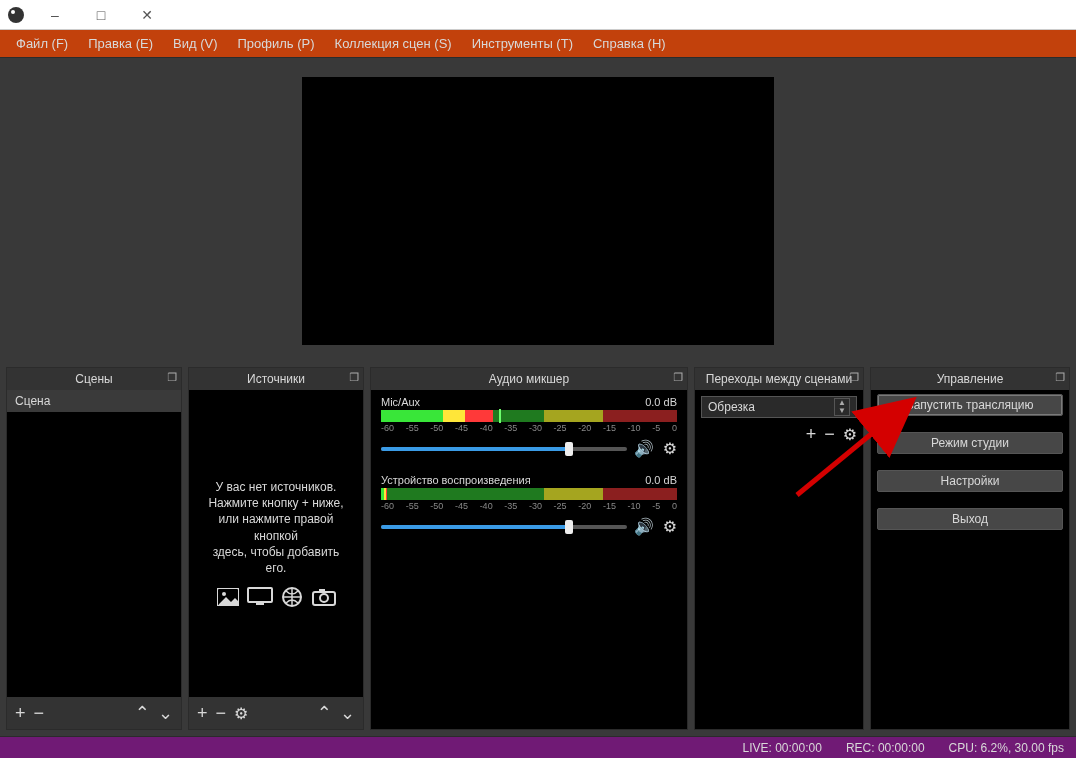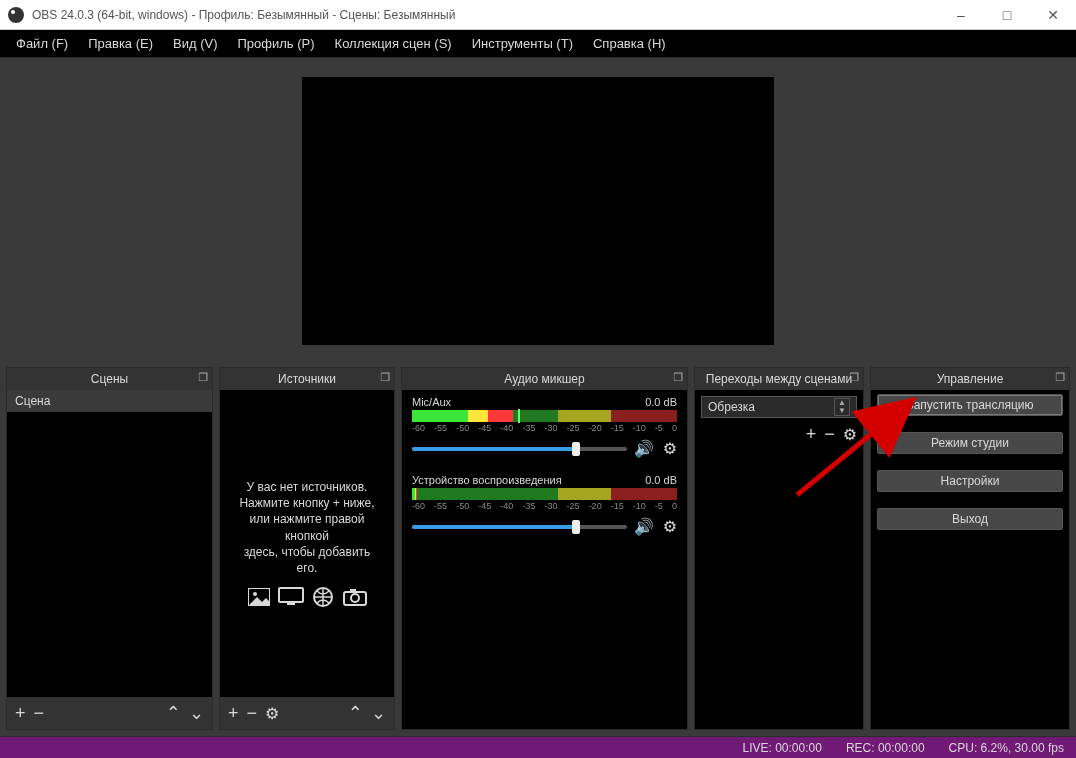--- a/index.html
+++ b/index.html
@@ -7,37 +7,37 @@
 
 
 .titlebar { height: 30px; background: #fff; color: #555; display: flex; align-items: center; padding-left: 8px; border-bottom: 1px solid #ccc; }
 .titlebar .app-icon { width: 16px; height: 16px; background: #333; border-radius: 50%; margin-right: 8px; position: relative; }
 .titlebar .app-icon::after { content:""; position:absolute; width:4px; height:4px; background:#fff; border-radius:50%; left:3px; top:3px; }
 .titlebar .title { flex: 1; font-size: 12px; color: #555; }
 .titlebar .winbtns { display: flex; }
 .titlebar .winbtn { width: 46px; height: 30px; display:flex; align-items:center; justify-content:center; color: #555; font-size: 14px; }
 
 
-.menubar { height: 28px; background: #000000; display: flex; align-items: center; padding: 0 6px; border-bottom: 1px solid #2b2b2b; }
+.menubar { height: 28px; background: #c2410c; display: flex; align-items: center; padding: 0 6px; border-bottom: 1px solid #2b2b2b; }
 .menubar .menuitem { padding: 4px 10px; font-size: 13px; color: #d8d8d8; }
 
 
 .preview-area { flex: 0 0 305px; background:#393939; display:flex; align-items:center; justify-content:center; padding:6px; }
 .preview { width: 472px; height: 268px; background:#000; }
 
 
 .docks { flex: 1; display: flex; gap: 6px; padding: 4px 6px 6px 6px; }
 .dock { background:#393939; border: 1px solid #2b2b2b; display:flex; flex-direction:column; }
 .dock-header { height: 22px; background: #333; display:flex; align-items:center; justify-content:center; font-size:12px; color:#d8d8d8; position:relative; }
 .dock-header .pop-icon { position:absolute; right:4px; top:3px; font-size:11px; color:#aaa; }
 .dock-body { flex:1; background:#000000; display:flex; flex-direction:column; overflow:hidden; }
 .dock-footer { height: 32px; background:#333; display:flex; align-items:center; gap:8px; padding:0 8px; font-size:18px; color:#d8d8d8; }
 
 
-.scenes { width: 207px; }
+.scenes { width: 176px; }
 .scene-list { flex:1; }
 .scene-item { padding: 4px 8px; background:#3a3a3a; font-size:12px; }
 
 
 .sources { width: 176px; }
 .sources-body { display:flex; flex-direction:column; align-items:center; justify-content:center; text-align:center; padding: 0 14px; flex:1; }
 .sources-body p { font-size: 12px; line-height: 1.35; color:#d8d8d8; margin-bottom: 8px; }
 .sources-icons { display:flex; gap:6px; margin-top:2px; }
 .sources-icons .mi { width:26px; height:22px; display:flex; align-items:center; justify-content:center; }
 .sources-icons svg { fill:#d8d8d8; }
@@ -76,21 +76,20 @@
 .arrow { position:absolute; left:789px; top:395px; pointer-events:none; }
 
 .ftr-btn { cursor:default; }
 .spinner { width:16px; display:flex; flex-direction:column; align-items:center; font-size:8px; line-height:8px; color:#aaa; border:1px solid #555; }
 </style>
 </head>
 <body>
 
 <div class="titlebar">
   <div class="app-icon"></div>
-  <div class="title">OBS 24.0.3 (64-bit, windows) - Профиль: Безымянный - Сцены: Безымянный</div>
   <div class="winbtns">
     <div class="winbtn">–</div>
     <div class="winbtn">□</div>
     <div class="winbtn">✕</div>
   </div>
 </div>
 
 <div class="menubar">
   <div class="menuitem">Файл (F)</div>
   <div class="menuitem">Правка (E)</div>

